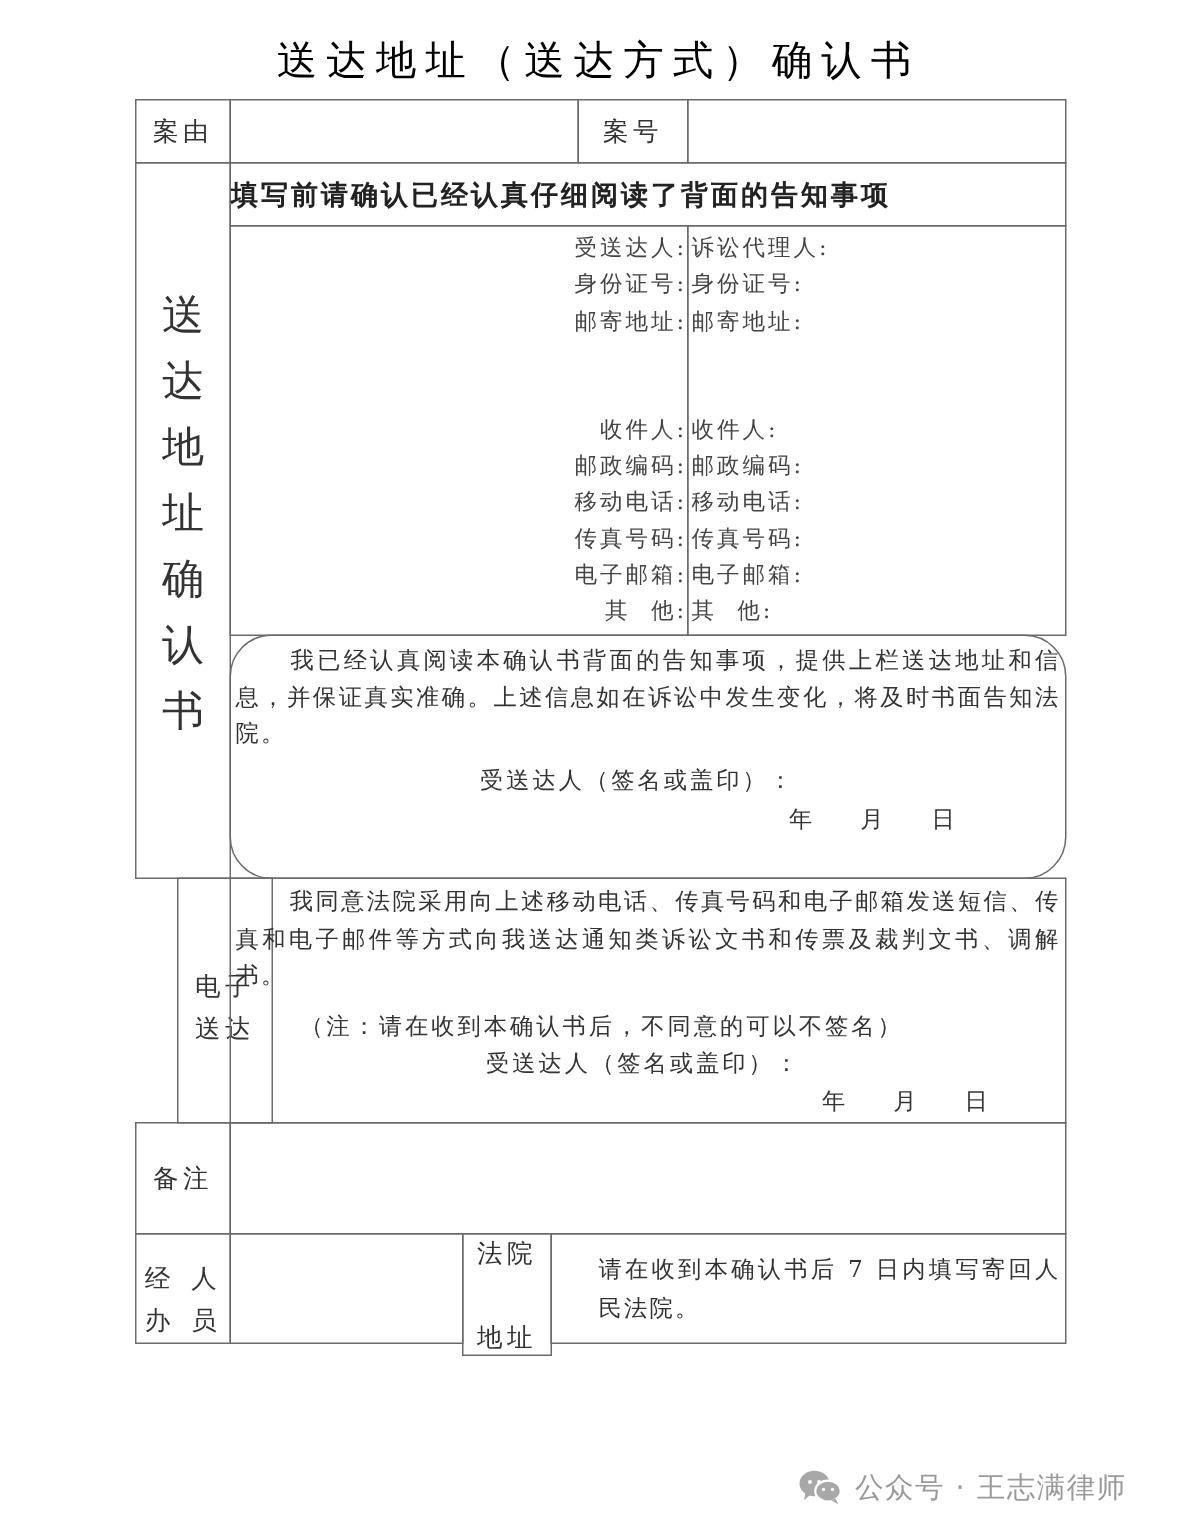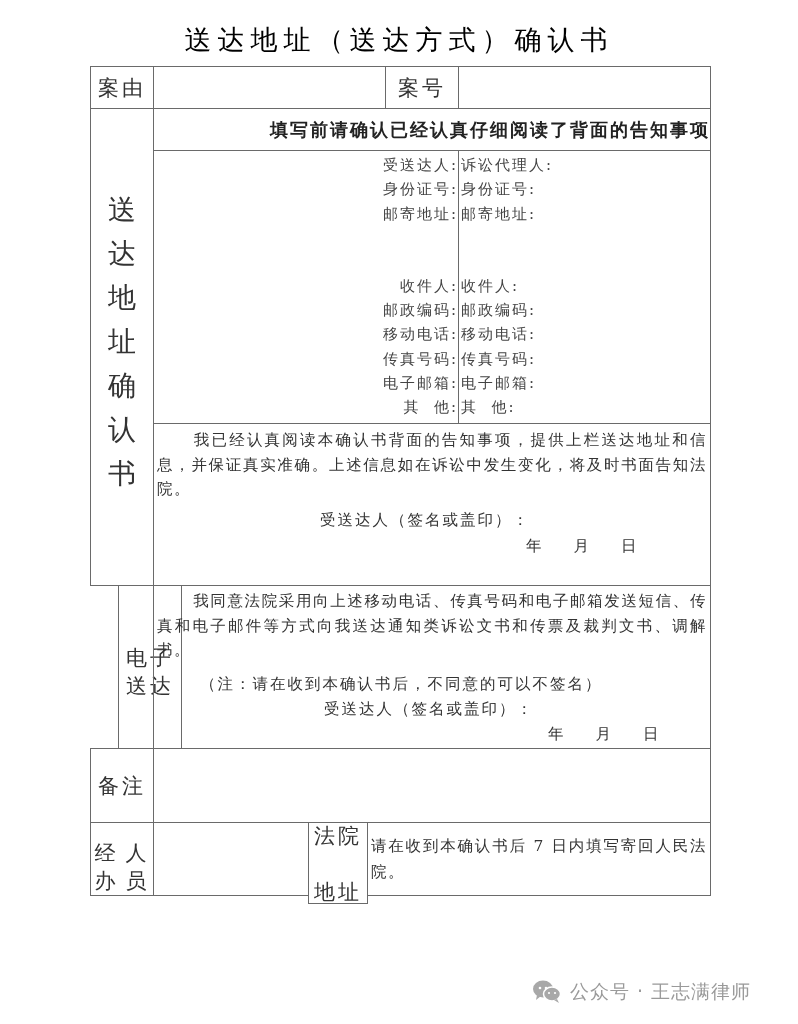--- a/index.html
+++ b/index.html
@@ -28,37 +28,37 @@
     .cell {
       position: absolute;
       box-sizing: border-box;
       border: 1px solid #6a6a6a;
     }
     .label-center {
       display: flex;
       align-items: center;
       justify-content: center;
       text-align: center;
-      font-size: 21px;
+      font-size: 17px;
       letter-spacing: 3px;
       color: #333;
     }
     .vertical-label {
       display: flex;
       flex-direction: column;
       align-items: center;
       justify-content: center;
       font-size: 28px;
       line-height: 44px;
       color: #333;
     }
     .notice-head {
       display: flex;
       align-items: center;
-      justify-content: flex-end;
+      justify-content: flex-start;
       font-size: 18px;
       font-weight: bold;
       letter-spacing: 2px;
       color: #222;
     }
     .field-list {
       padding: 2px 0 0 2px;
       font-size: 15px;
       line-height: 24.3px;
       letter-spacing: 2px;
@@ -160,21 +160,21 @@
   <div>邮寄地址:</div>
   <div class="field-gap"></div>
   <div>收件人:</div>
   <div>邮政编码:</div>
   <div>移动电话:</div>
   <div>传真号码:</div>
   <div>电子邮箱:</div>
   <div style="white-space:pre;">其  他:</div>
 </div>
 
-<div class="cell" style="left:153px; top:423px; width:558px; height:163px;">
+<div class="cell" style="left:153px; top:423px; width:558px; height:163px;border-radius:28px;">
   <div class="para"><span class="indent"></span><span>我已经认真阅读本确认书背面的告知事项，提供上栏送达地址和信息，并保证真实准确。上述信息如在诉讼中发生变化，将及时书面告知法院。</span></div>
   <div class="sign-line" style="left:166px; top:86px;">受送达人（签名或盖印）：</div>
   <div class="sign-line date-line" style="left:372px; top:112px;">
     <span>年</span><span>月</span><span>日</span>
   </div>
 </div>
 
 <div class="cell label-center" style="left:90px; top:585px; width:64px; height:164px; flex-direction:column; line-height:28px; padding-top:10px;margin-left:28px;">
   <span>电子</span>
   <span>送达</span>
@@ -199,21 +199,21 @@
   <span>经办</span>
   <span>人员</span>
 </div>
 <div class="cell" style="left:153px; top:822px; width:156px; height:74px;">
   <span></span>
 </div>
 <div class="cell label-center" style="left:308px; top:822px; width:60px; height:82px; flex-direction:column; line-height:28px; padding-top:2px;gap:28px;">
   <span>法院</span>
   <span>地址</span>
 </div>
-<div class="cell" style="left:367px; top:822px; width:344px; height:74px;">
+<div class="cell" style="left:367px; top:822px; width:344px; height:74px;padding-left:28px;">
   <div class="para" style="padding-top:10px; line-height:26px;">请在收到本确认书后 7 日内填写寄回人民法院。</div>
 </div>
 
 <div class="watermark">
   <span class="wx-icon">
     <svg width="30" height="24" viewBox="0 0 30 24">
       <ellipse cx="11" cy="10" rx="10" ry="8.5" fill="#a8a8a8"></ellipse>
       <path d="M5 16 L4 21 L9 17 Z" fill="#a8a8a8"></path>
       <ellipse cx="20" cy="15" rx="8.5" ry="7" fill="#a8a8a8" stroke="#ffffff" stroke-width="1.5"></ellipse>
       <path d="M25 20 L27 24 L22 21 Z" fill="#a8a8a8"></path>

